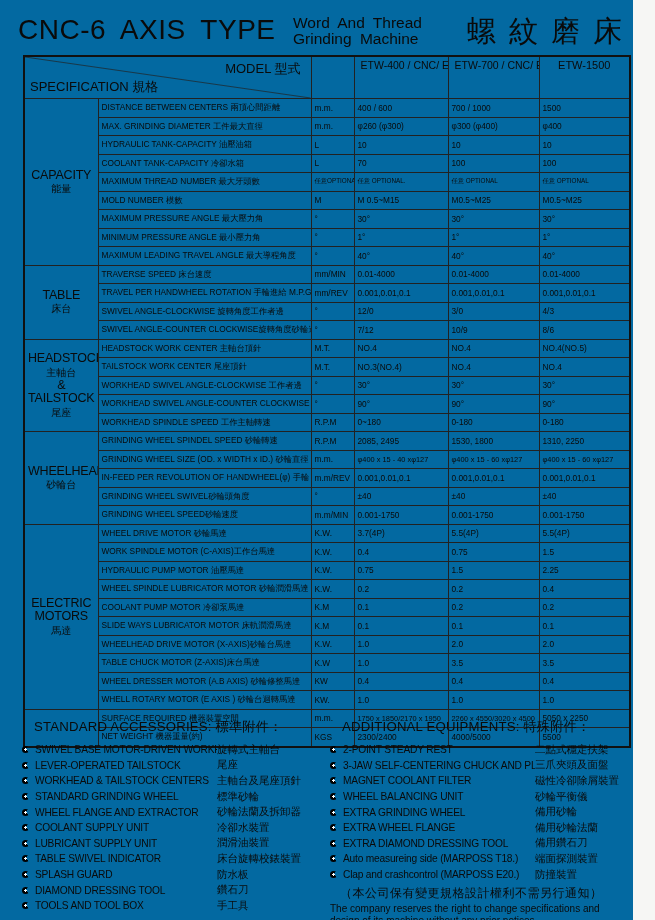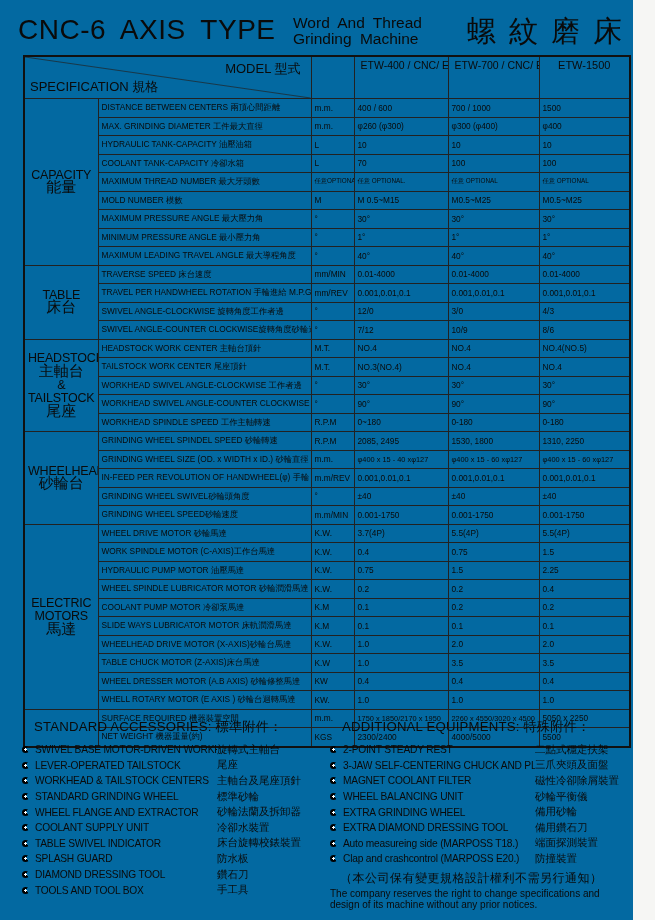--- a/index.html
+++ b/index.html
@@ -12,21 +12,21 @@
   .subtitle{position:absolute;left:293px;top:15px;font-size:15.5px;line-height:16px;word-spacing:4px;font-weight:500;}
   .cn-title{position:absolute;left:467px;top:12px;font-size:29px;letter-spacing:13px;font-weight:500;white-space:nowrap;}
 
   
   table.spec{position:absolute;left:23px;top:55px;width:606px;border-collapse:collapse;table-layout:fixed;
              border:2.5px solid #111;}
   table.spec td{border:1px solid #222;font-size:8.3px;padding:0 3px;overflow:hidden;white-space:nowrap;height:17.5px;}
   tr.sec-top td{border-top:1.8px solid #111;}
   td.cat{text-align:center;padding:0;margin-left:27px;}
   td.cat .cat-en{font-size:12.5px;line-height:13.5px;letter-spacing:-.2px;}
-  td.cat .cat-zh{font-size:15px;line-height:13px;font-family:Liberation Mono, monospace;}
+  td.cat .cat-zh{font-size:10px;line-height:13px;}
   td.label{padding-left:4px;}
   td.unit{font-size:8px;padding:0 2px;}
   td.unit.tiny,td.val.tiny{font-size:6.3px;}
   td.val{font-size:8.5px;padding-left:5px;}
   td.val.small{font-size:7.4px;}
 
   
   tr.head td{height:41px;}
   td.diag{position:relative;padding:0;}
   td.diag svg{position:absolute;left:0;top:0;width:100%;height:100%;}
@@ -406,20 +406,25 @@
           <span class="it-en">WHEEL FLANGE AND EXTRACTOR</span>
           <span class="it-zh">砂輪法蘭及拆卸器</span>
         </li>
         <li>
           <span class="bullet"></span>
           <span class="it-en">COOLANT SUPPLY UNIT</span>
           <span class="it-zh">冷卻水裝置</span>
         </li>
         <li>
           <span class="bullet"></span>
+          <span class="it-en">LUBRICANT SUPPLY UNIT</span>
+          <span class="it-zh">潤滑油裝置</span>
+        </li>
+        <li>
+          <span class="bullet"></span>
           <span class="it-en">TABLE SWIVEL INDICATOR</span>
           <span class="it-zh">床台旋轉校錶裝置</span>
         </li>
         <li>
           <span class="bullet"></span>
           <span class="it-en">SPLASH GUARD</span>
           <span class="it-zh">防水板</span>
         </li>
         <li>
           <span class="bullet"></span>
@@ -454,20 +459,25 @@
         </li>
         <li>
           <span class="bullet"></span>
           <span class="it-en">WHEEL BALANCING UNIT</span>
           <span class="it-zh">砂輪平衡儀</span>
         </li>
         <li>
           <span class="bullet"></span>
           <span class="it-en">EXTRA GRINDING WHEEL</span>
           <span class="it-zh">備用砂輪</span>
+        </li>
+        <li>
+          <span class="bullet"></span>
+          <span class="it-en">EXTRA WHEEL FLANGE</span>
+          <span class="it-zh">備用砂輪法蘭</span>
         </li>
         <li>
           <span class="bullet"></span>
           <span class="it-en">EXTRA DIAMOND DRESSING TOOL</span>
           <span class="it-zh">備用鑽石刀</span>
         </li>
         <li>
           <span class="bullet"></span>
           <span class="it-en">Auto measureing side (MARPOSS T18.)</span>
           <span class="it-zh">端面探測裝置</span>

